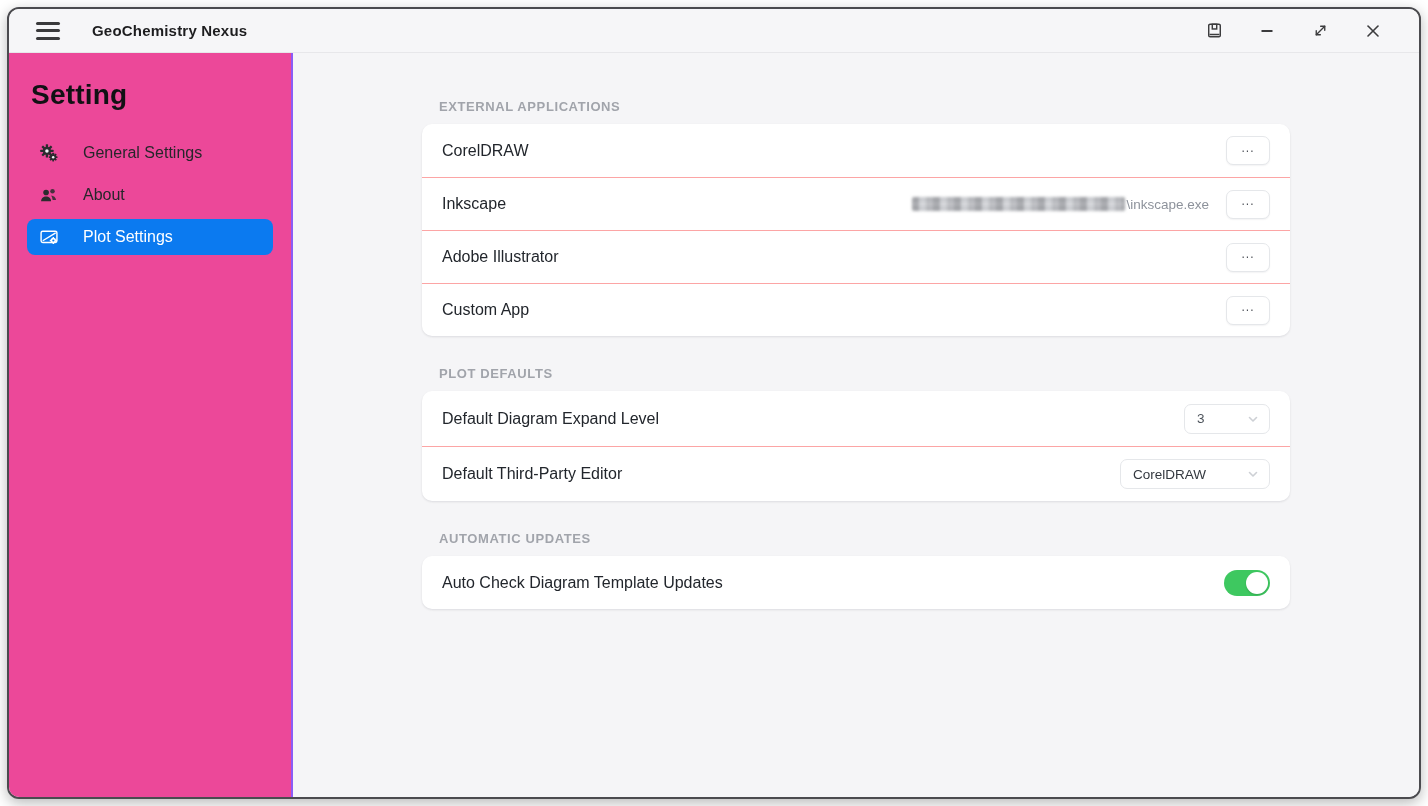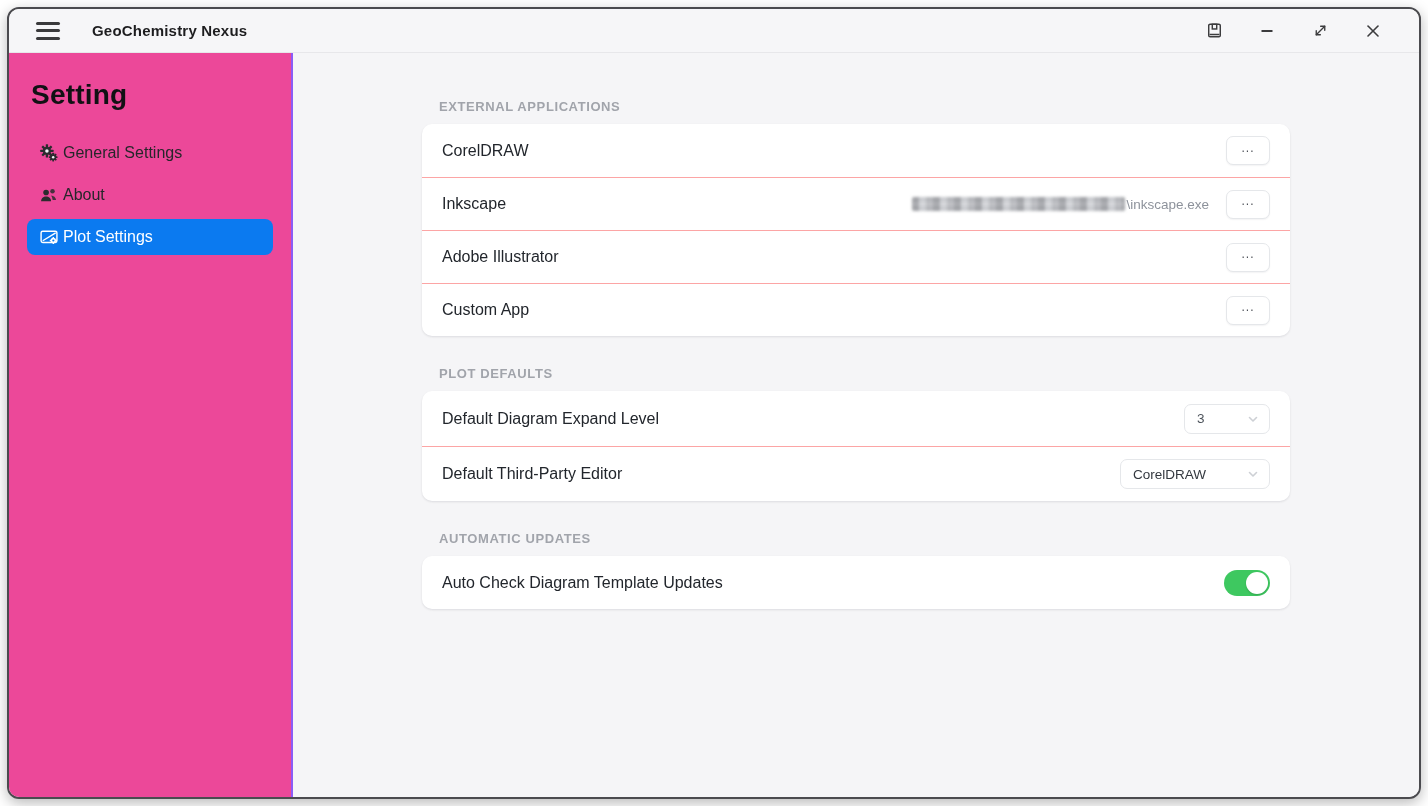--- a/index.html
+++ b/index.html
@@ -54,21 +54,21 @@
     width: 284px; flex: 0 0 284px;
     background: #ec4899;
     border-right: 2px solid #8b5cf6;
     padding: 26px 18px 0 18px;
   }
   .sidebar-heading {
     font-size: 28px; font-weight: 700; color: #111114;
     margin: 0 0 24px 4px; letter-spacing: 0.2px;
   }
   .nav-item {
-    display: flex; align-items: center; gap: 4px;
+    display: flex; align-items: center; gap: 24px;
     height: 36px; padding: 0 12px;
     border-radius: 8px; margin-bottom: 6px;
     font-size: 16px; color: #26262a;
     cursor: pointer; user-select: none;
   }
   .nav-item .nav-icon { width: 20px; height: 20px; display: flex; align-items: center; justify-content: center; }
   .nav-item.selected { background: #0b7af0; color: #ffffff; }
   
   .main {
     flex: 1; background: #f5f5f7; overflow: auto;

